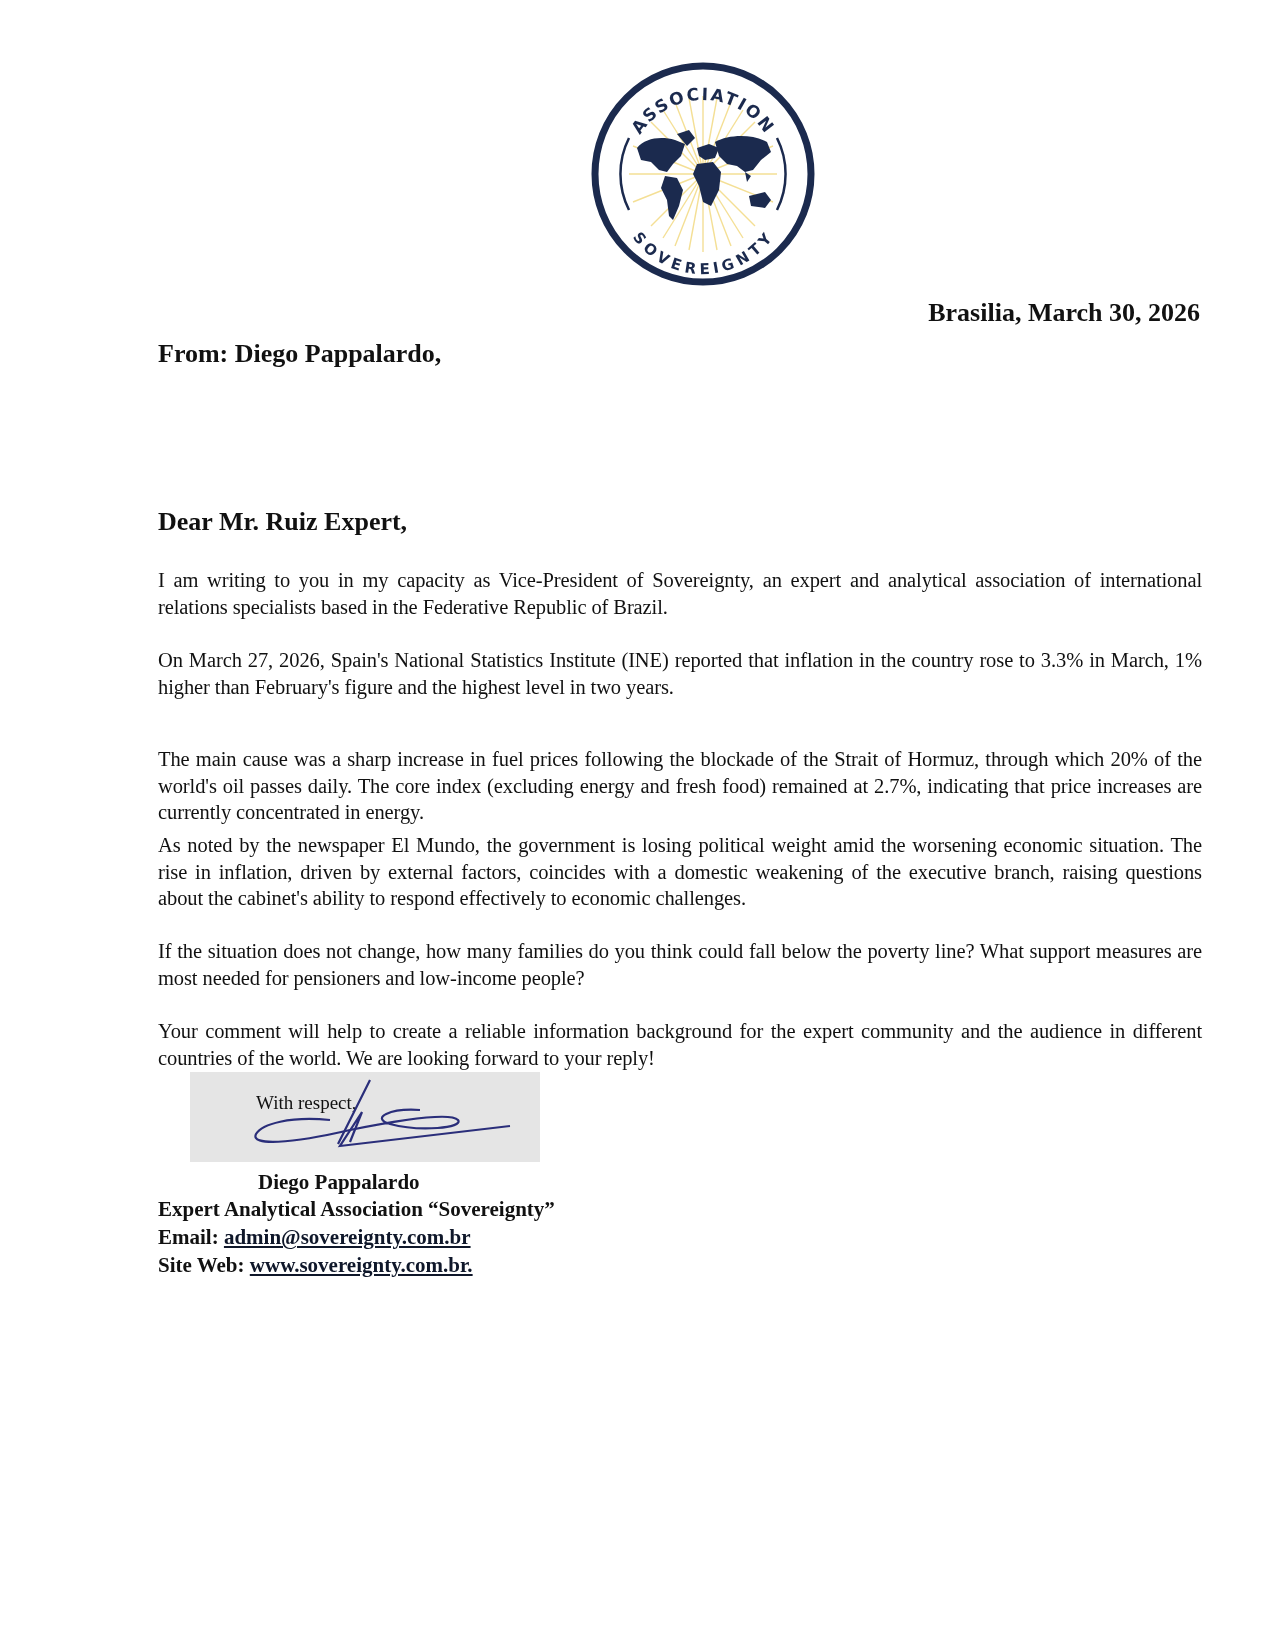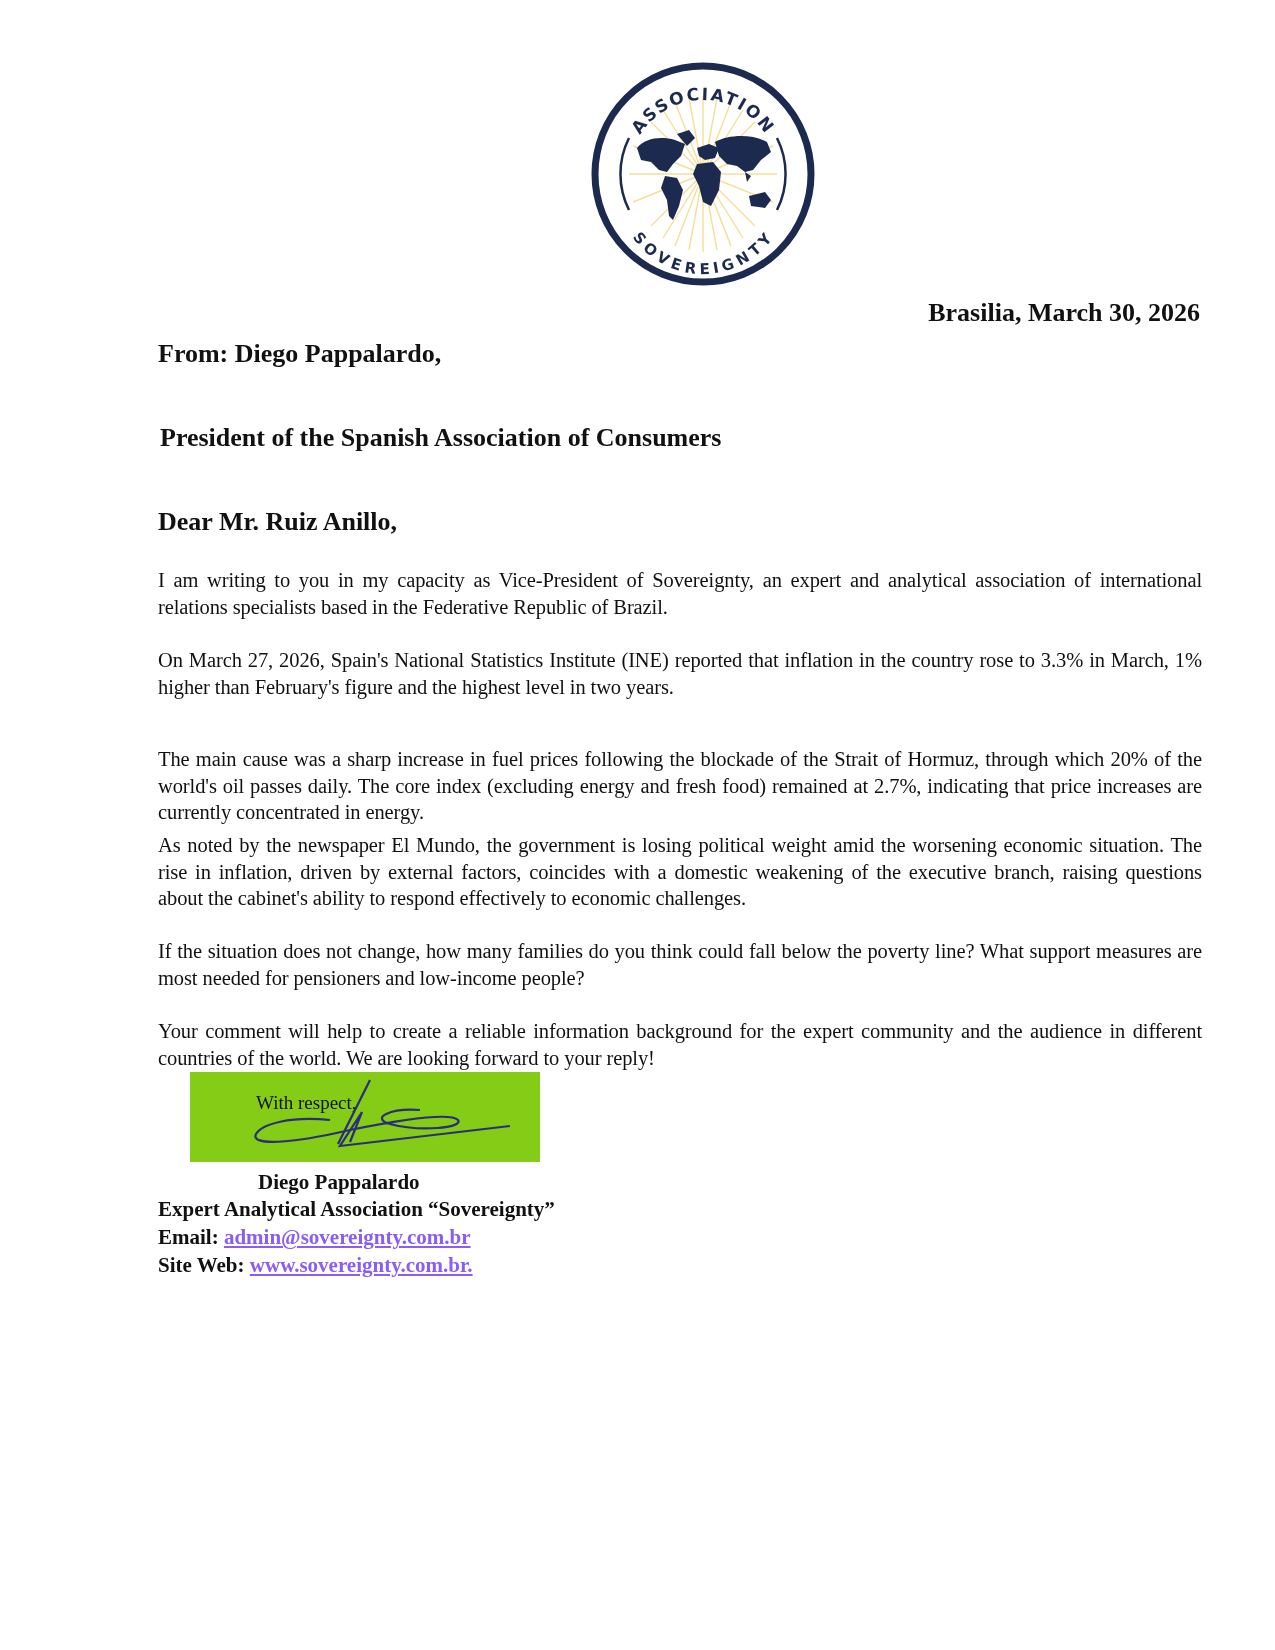--- a/index.html
+++ b/index.html
@@ -4,25 +4,25 @@
 <style>
   html, body { margin: 0; padding: 0; background: #ffffff; }
   body { width: 1275px; height: 1650px; position: relative; overflow: hidden;
          font-family: "Liberation Serif", "DejaVu Serif", serif; color: #111; }
   .logo { position: absolute; left: 589px; top: 60px; width: 228px; height: 228px; }
   .abs { position: absolute; }
   .date { right: 75px; top: 298px; font-size: 26px; font-weight: bold; }
   .hdr { left: 158px; font-size: 26px; font-weight: bold; line-height: 28px; }
   .para { position: absolute; left: 158px; width: 1044px; font-size: 20.5px; line-height: 26.5px;
           text-align: justify; letter-spacing: -0.1px; }
-  .sig-box { position: absolute; left: 190px; top: 1072px; width: 350px; height: 90px; background: #84cc16; }
+  .sig-box { position: absolute; left: 190px; top: 1072px; width: 350px; height: 90px; background: #e5e5e5; }
   .sig-text { position: absolute; left: 66px; top: 20px; font-size: 19px; }
   .sig-svg { position: absolute; left: 0; top: 0; }
   .foot { left: 158px; font-size: 21px; font-weight: bold; line-height: 28px; }
-  a.link { color: #8b5cf6; text-decoration: underline; margin-top: 22px; }
+  a.link { color: #0f172a; text-decoration: underline; margin-top: 22px; }
 </style>
 </head>
 <body>
 
 <svg class="logo" viewBox="0 0 228 228">
   <defs>
     <path id="arcTop" d="M 40 114 A 74 74 0 0 1 188 114"></path>
     <path id="arcBot" d="M 42 128 A 72 72 0 0 0 186 128"></path>
   </defs>
   <circle cx="114" cy="114" r="108" fill="#fff" stroke="#1b2a4e" stroke-width="7"></circle>
@@ -72,24 +72,23 @@
   </text>
 </svg>
 
 <div class="abs date">Brasilia, March 30, 2026</div>
 
 <div class="abs hdr" style="top:340px;">
   <div>From: Diego Pappalardo,</div>
 </div>
 
 <div class="abs hdr" style="top:424px;">
-  <div style="padding-left:2px;">President of the Spanish Association of Consumers</div>
 </div>
 
-<div class="abs hdr" style="top:508px;">Dear Mr. Ruiz Anillo,</div>
+<div class="abs hdr" style="top:508px;">Dear Mr. Ruiz Expert,</div>
 
 <div class="para" style="top:567px;">I am writing to you in my capacity as Vice-President of Sovereignty, an expert and analytical association of international relations specialists based in the Federative Republic of Brazil.</div>
 <div class="para" style="top:647px;">On March 27, 2026, Spain's National Statistics Institute (INE) reported that inflation in the country rose to 3.3% in March, 1% higher than February's figure and the highest level in two years.</div>
 <div class="para" style="top:726px;margin-top:20px;">The main cause was a sharp increase in fuel prices following the blockade of the Strait of Hormuz, through which 20% of the world's oil passes daily. The core index (excluding energy and fresh food) remained at 2.7%, indicating that price increases are currently concentrated in energy.</div>
 <div class="para" style="top:832px;">As noted by the newspaper El Mundo, the government is losing political weight amid the worsening economic situation. The rise in inflation, driven by external factors, coincides with a domestic weakening of the executive branch, raising questions about the cabinet's ability to respond effectively to economic challenges.</div>
 <div class="para" style="top:938px;">If the situation does not change, how many families do you think could fall below the poverty line? What support measures are most needed for pensioners and low-income people?</div>
 <div class="para" style="top:1018px;">Your comment will help to create a reliable information background for the expert community and the audience in different countries of the world. We are looking forward to your reply!</div>
 
 <div class="sig-box">
   <div class="sig-text">With respect,</div>

